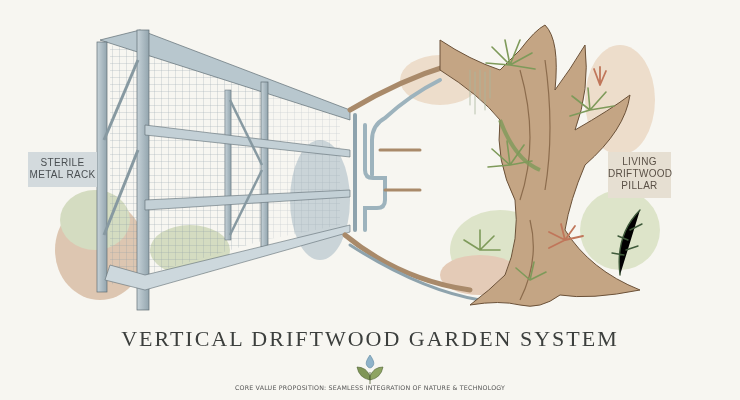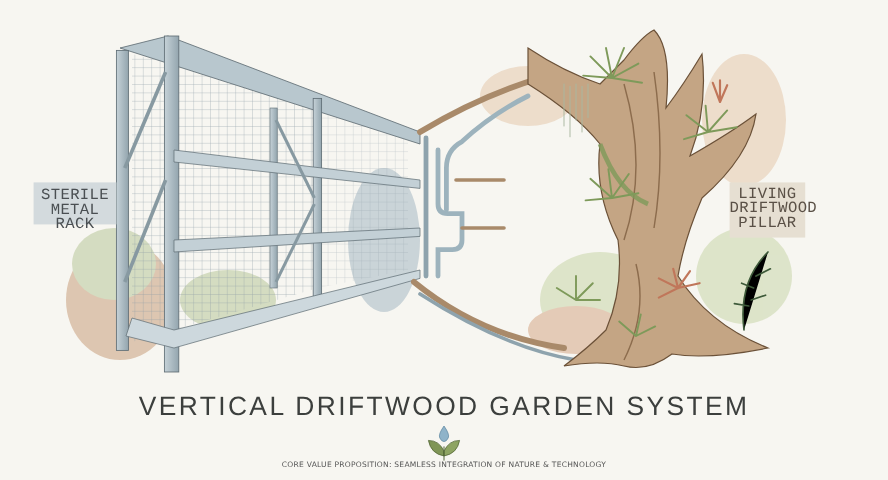--- a/index.html
+++ b/index.html
@@ -1,22 +1,22 @@
 <!DOCTYPE html>
 <html><head>
 <meta charset="utf-8">
 <style>
   html,body{margin:0;padding:0;}
   body{width:740px;height:400px;overflow:hidden;background:#f7f6f1;position:relative;font-family:"Liberation Sans",sans-serif;}
   .canvas{position:absolute;left:0;top:0;width:740px;height:400px;}
-  .label{position:absolute;text-align:center;text-transform:uppercase;font-size:13px;line-height:12px;letter-spacing:0.3px;font-family:Liberation Mono, monospace;}
+  .label{position:absolute;text-align:center;text-transform:uppercase;font-size:10px;line-height:12px;letter-spacing:0.3px;font-family:Liberation Sans, sans-serif;}
   .label span{display:block;}
   .label-left{left:28px;top:152px;width:69px;height:35px;background:#d3dadd;color:#4a4f52;padding-top:5px;box-sizing:border-box;}
   .label-right{left:608px;top:152px;width:63px;height:46px;background:#e6dfd2;color:#5a5046;padding-top:4px;box-sizing:border-box;}
-  .title{position:absolute;left:0;top:326px;width:740px;text-align:center;font-family:Liberation Sans, sans-serif;font-size:22px;letter-spacing:2px;color:#3c3f3d;}
+  .title{position:absolute;left:0;top:326px;width:740px;text-align:center;font-family:Liberation Serif, serif;font-size:22px;letter-spacing:2px;color:#3c3f3d;}
   .subtitle{position:absolute;left:0;top:384px;width:740px;text-align:center;font-family:"DejaVu Sans",sans-serif;font-size:6.3px;letter-spacing:0.2px;color:#555;}
   .leaf{position:absolute;left:356px;top:354px;width:28px;height:30px;}
 </style>
 </head>
 <body>
 
 <svg class="canvas" viewBox="0 0 740 400" xmlns="http://www.w3.org/2000/svg">
   <defs>
     <pattern id="mesh" width="7" height="7" patternUnits="userSpaceOnUse">
       <path d="M7 0 L0 0 0 7" fill="none" stroke="#8a9aa2" stroke-width="0.6"></path>

